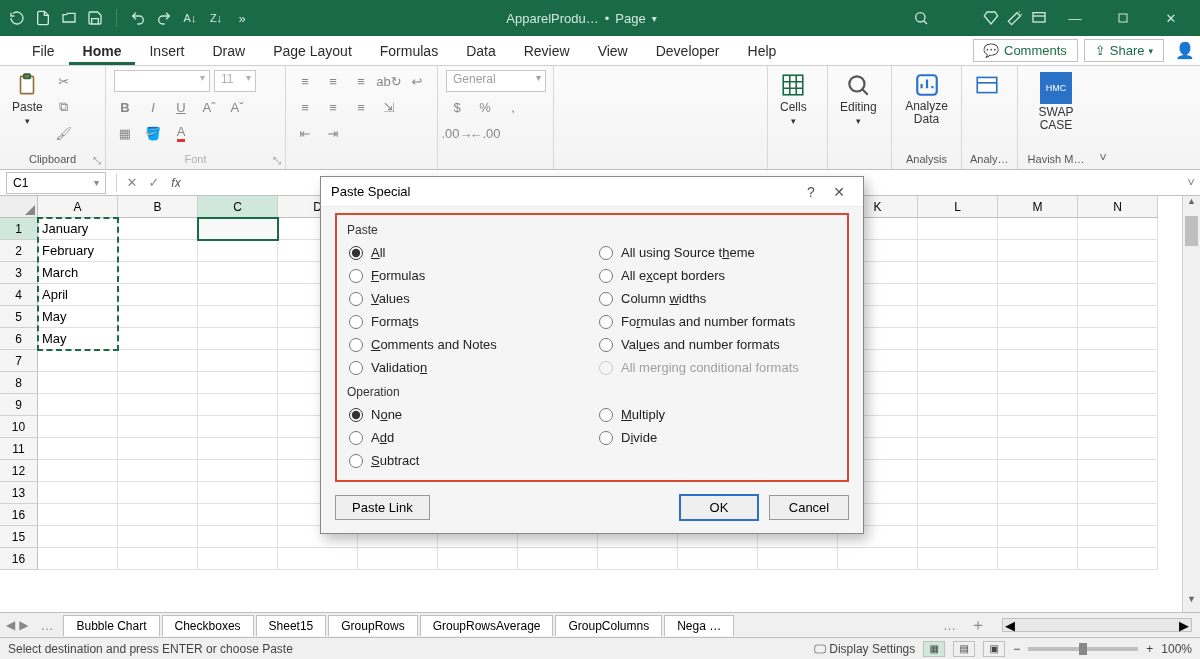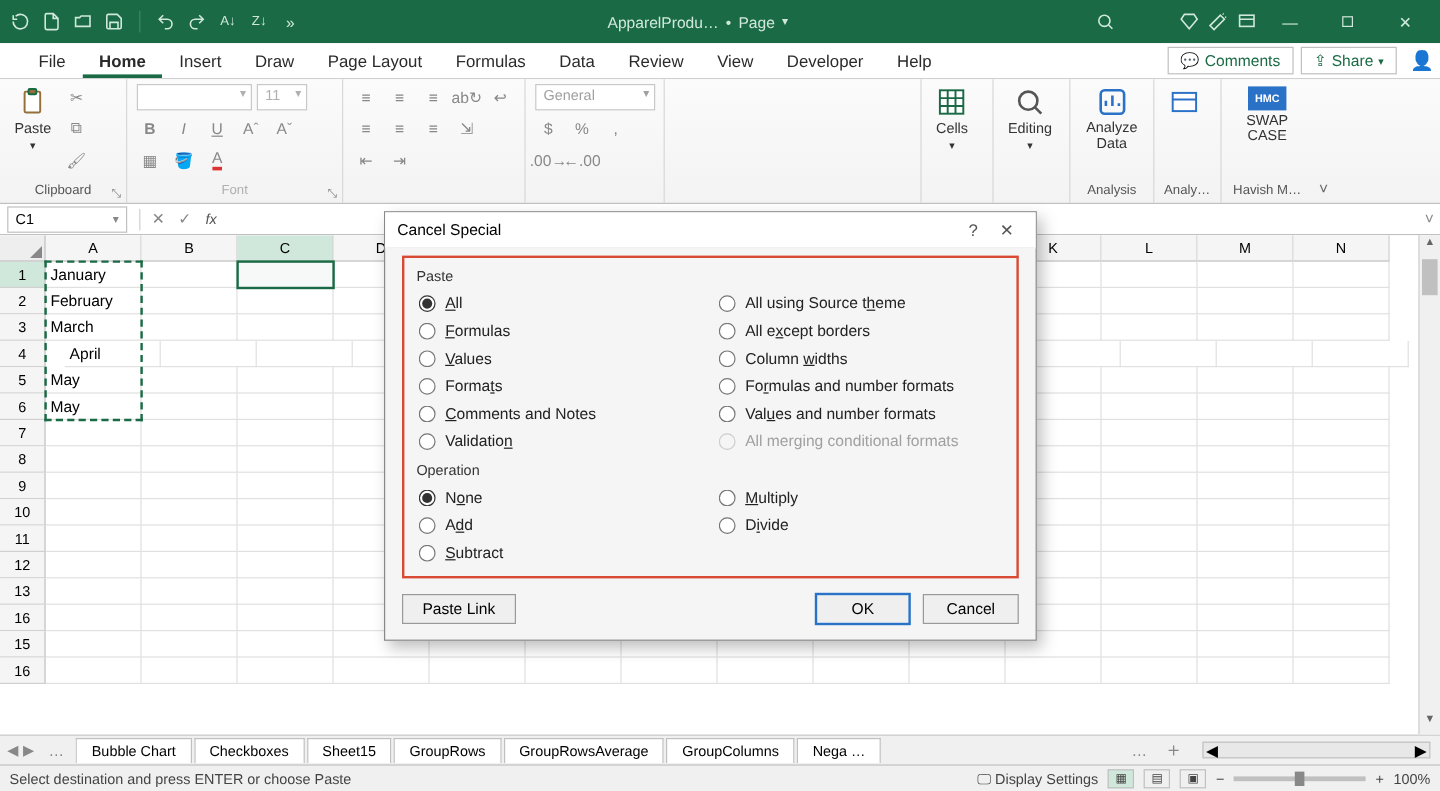--- a/index.html
+++ b/index.html
@@ -359,21 +359,21 @@
             <path d="M3 10h18"></path>
           </svg>
       </div>
     </div>
     <div class="rgroup-label">Analyze…</div>
   </div>
 
   <div class="rgroup" style="width:76px;border-right:none">
     <div class="rgroup-body">
       <div class="big-btn">
-        <div class="ico" style="background:#2a72c8;color:#fff;font-size:9px;font-weight:bold;display:flex;align-items:center;justify-content:center;width:32px;height:20px">HMC</div>
+        <div class="ico" style="background:#2a72c8;color:#fff;font-size:9px;font-weight:normal;display:flex;align-items:center;justify-content:center;width:32px;height:32px">HMC</div>
         <span style="text-align:center;line-height:13px">SWAP CASE</span>
       </div>
     </div>
     <div class="rgroup-label">Havish M…</div>
   </div>
 
   <div style="width:18px;display:flex;align-items:flex-end;justify-content:center;padding-bottom:4px;color:#666">˅</div>
 </div>
 
 <div class="fbar">
@@ -472,21 +472,21 @@
             <div class="cell" style="width: 80px;"></div>
             <div class="cell" style="width: 80px;"></div>
             <div class="cell" style="width: 80px;"></div>
             <div class="cell" style="width: 80px;"></div>
             <div class="cell" style="width: 80px;"></div>
             <div class="cell" style="width: 80px;"></div>
             <div class="cell" style="width: 80px;"></div>
             <div class="cell" style="width: 80px;"></div>
           </div>
           <div class="cellrow">
-            <div class="cell" style="width: 80px; margin-left: 16px;">April</div>
+            <div class="cell" style="width: 80px;">April</div>
             <div class="cell" style="width: 80px;"></div>
             <div class="cell" style="width: 80px;"></div>
             <div class="cell" style="width: 80px;"></div>
             <div class="cell" style="width: 80px;"></div>
             <div class="cell" style="width: 80px;"></div>
             <div class="cell" style="width: 80px;"></div>
             <div class="cell" style="width: 80px;"></div>
             <div class="cell" style="width: 80px;"></div>
             <div class="cell" style="width: 80px;"></div>
             <div class="cell" style="width: 80px;"></div>
@@ -734,21 +734,21 @@
         <div class="mid"></div>
         <div class="knob"></div>
       </div>
     <span>+</span>
     <span>100%</span>
   </div>
 </div>
 
 <div class="dialog">
   <div class="dlg-title">
-    <span class="ttext">Cancel Special</span>
+    <span class="ttext">Paste Special</span>
     <span class="ticon">?</span>
     <span class="ticon">✕</span>
   </div>
   <div class="dlg-body">
     <div class="redbox">
       <div class="grp-label">Paste</div>
       <div class="radio-grid">
         <label class="radio">
             <input type="radio" name="p" checked="" style="">
             <span><span class="u">A</span><span>ll</span></span>

